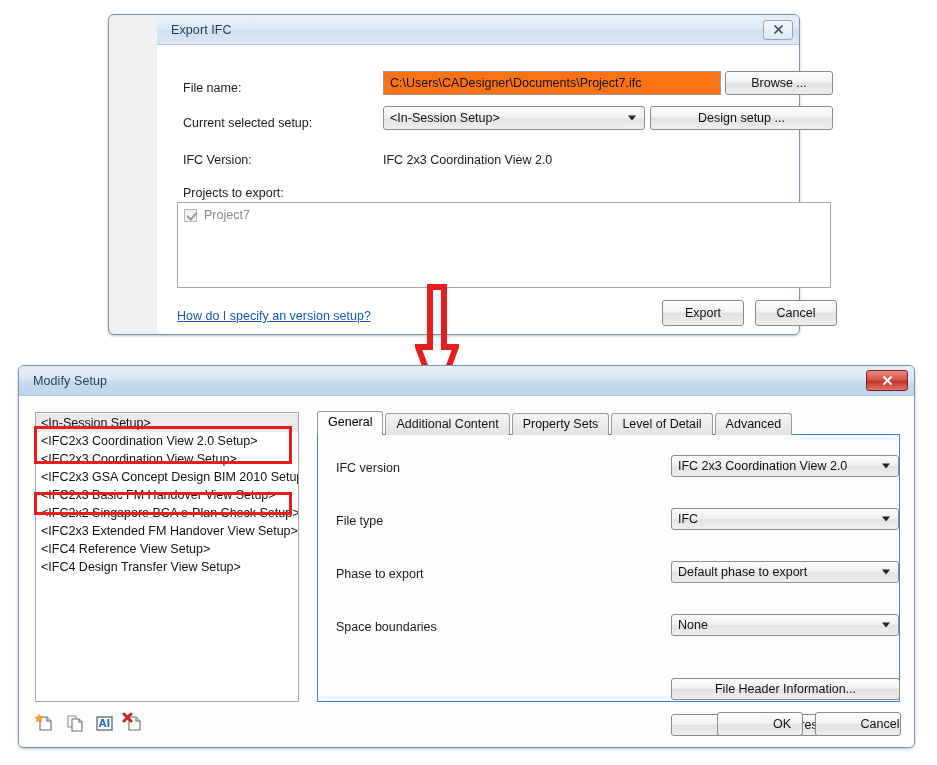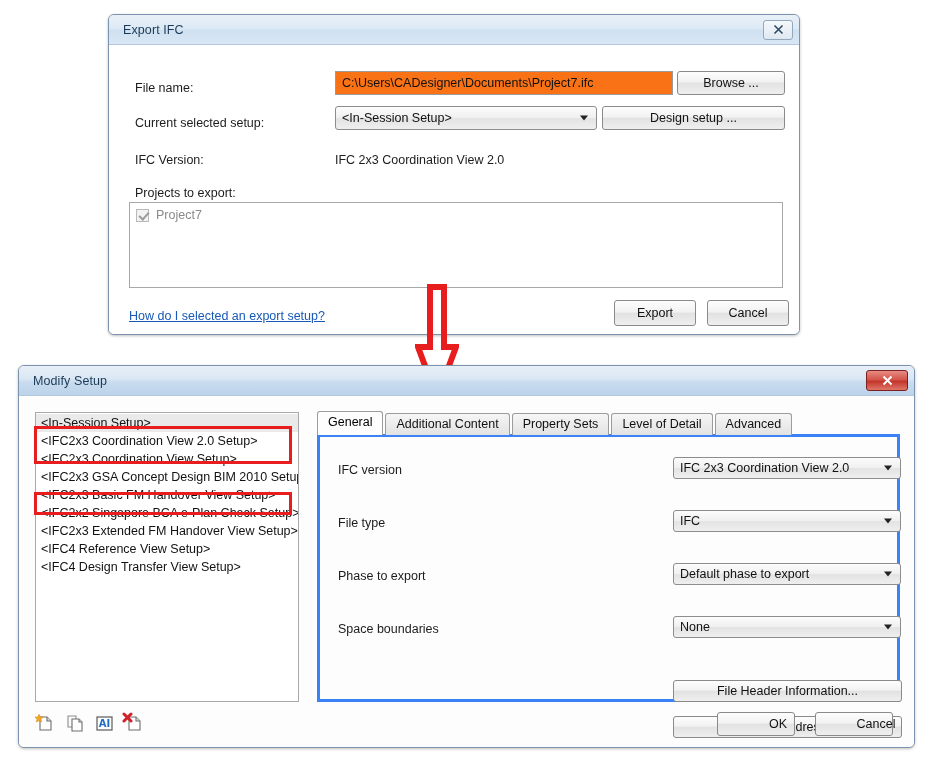--- a/index.html
+++ b/index.html
@@ -83,20 +83,21 @@
     border-bottom-right-radius: 5px;
     box-sizing: border-box;
   }
 
   
   #export-dialog {
     left: 108px;
     top: 14px;
     width: 692px;
     height: 321px;
+    padding-left: 48px;
   }
   #export-dialog .dlgbody { background: #ffffff; }
 
   .lbl {
     position: absolute;
     font-size: 12.5px;
     color: #1c1c1c;
     white-space: nowrap;
   }
   .textinput {
@@ -287,21 +288,21 @@
     position: relative;
     z-index: 4;
     color: #000;
   }
   .tabcontent {
     position: absolute;
     left: 0;
     top: 22px;
     width: 583px;
     height: 268px;
-    border: 3px solid #3b82f6;
+    border: 1px solid #3b82f6;
     background: #fdfdfd;
     box-sizing: border-box;
   }
 
   .frow-label {
     position: absolute;
     font-size: 12.5px;
     color: #1c1c1c;
     left: 18px;
     white-space: nowrap;
@@ -333,21 +334,21 @@
   
   .icon-btn {
     position: absolute;
     width: 22px;
     height: 22px;
     cursor: pointer;
   }
 
   .footer-btn {
     position: absolute;
-    width: 78px;
+    width: 86px;
     height: 24px;
     padding-left: 44px;
   }
 </style>
 </head>
 <body>
 
 <div id="root">
 
   <div class="dialog" id="export-dialog">
@@ -376,21 +377,21 @@
       <div class="lbl" style="left:226px; top:108px;">IFC 2x3 Coordination View 2.0</div>
 
       <div class="lbl" style="left:26px; top:141px;">Projects to export:</div>
       <div class="listbox" style="left:20px; top:157px; width:654px; height:86px;">
         <div class="proj-row">
           <span class="cb checked"></span>
           <span>Project7</span>
         </div>
       </div>
 
-      <div class="link" style="left:20px; top:264px;">How do I selected an export setup?</div>
+      <div class="link" style="left:20px; top:264px;">How do I specify an version setup?</div>
       <div class="btn" style="left:505px; top:255px; width:82px; height:26px;">Export</div>
       <div class="btn" style="left:598px; top:255px; width:82px; height:26px;">Cancel</div>
     </div>
   </div>
 
   <svg id="red-arrow" viewBox="0 0 44 120">
     <path d="M15 3 L29 3 L29 63 L41 63 L22 114 L3 63 L15 63 Z" fill="none" stroke="#e81d1d" stroke-width="6" stroke-linejoin="miter"></path>
   </svg>
 
   <div class="dialog" id="modify-dialog">

